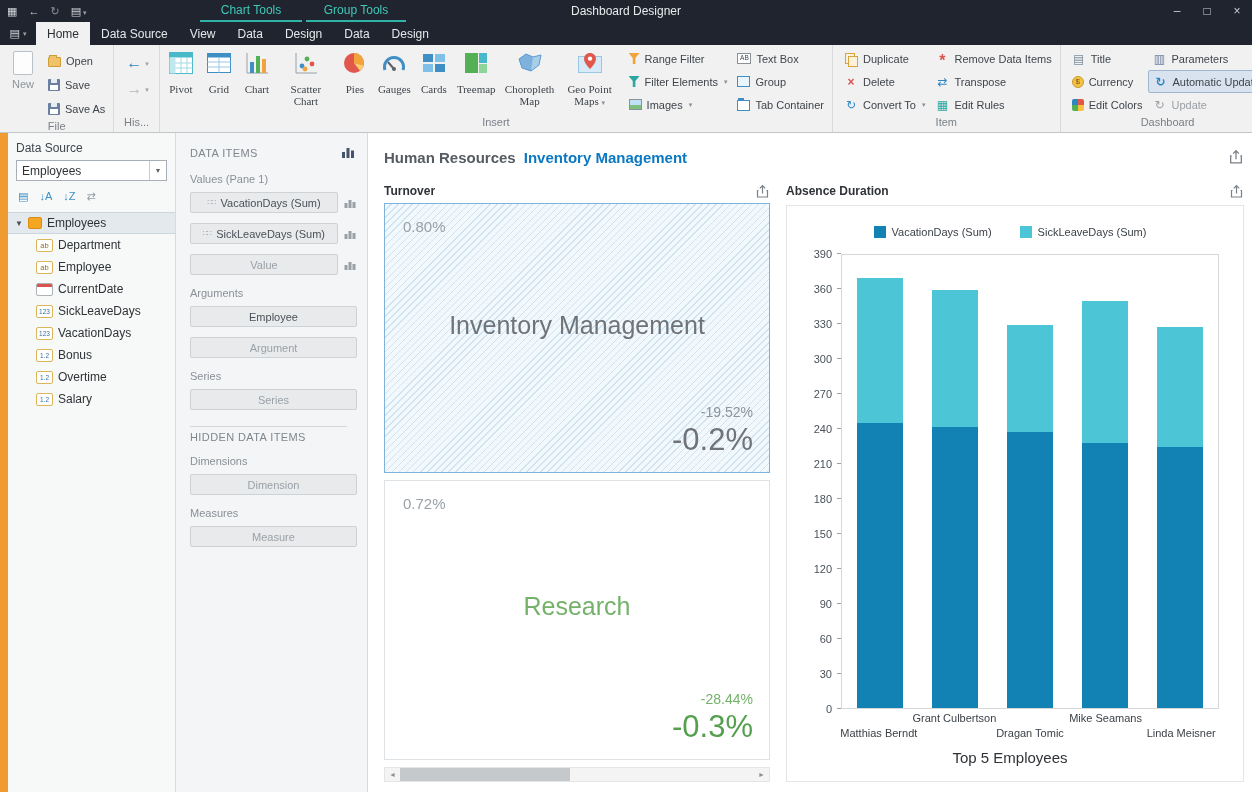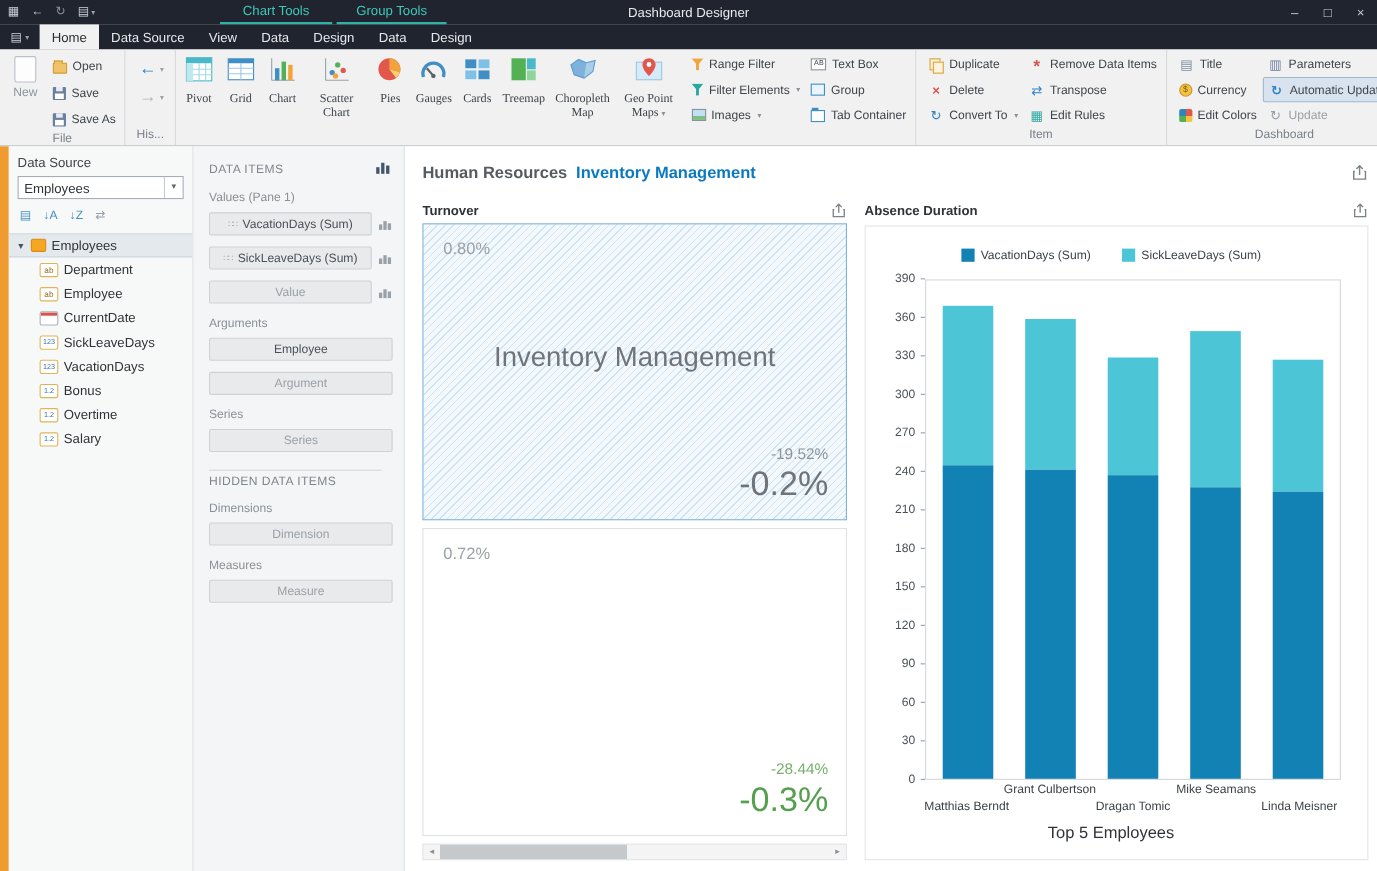--- a/index.html
+++ b/index.html
@@ -350,20 +350,21 @@
             <div class="sm-btn">
               <span class="si gbox"></span>
               <span>Group</span>
             </div>
             <div class="sm-btn">
               <span class="si tbox"></span>
               <span>Tab Container</span>
             </div>
           </div>
       </div>
+      <div class="rg-label">Insert</div>
     </div>
 
     <div class="rgroup">
       <div class="rg-body">
         <div class="sb-grid">
             <div class="sm-btn">
               <span class="si dup"></span>
               <span>Duplicate</span>
             </div>
             <div class="sm-btn">
@@ -597,20 +598,21 @@
             <div class="tile hatched">
               <div class="tile-rate">0.80%</div>
               <div class="tile-name">Inventory Management</div>
               <div class="tile-bottom">
                 <div class="pct">-19.52%</div>
                 <div class="delta">-0.2%</div>
               </div>
             </div>
             <div class="tile plain">
               <div class="tile-rate">0.72%</div>
+              <div class="tile-name">Research</div>
               <div class="tile-bottom">
                 <div class="pct">-28.44%</div>
                 <div class="delta">-0.3%</div>
               </div>
             </div>
           </div>
           <div class="hscroll">
             <div class="sb-arrow">◄</div>
             <div class="sb-track">
               <div class="sb-thumb"></div>

